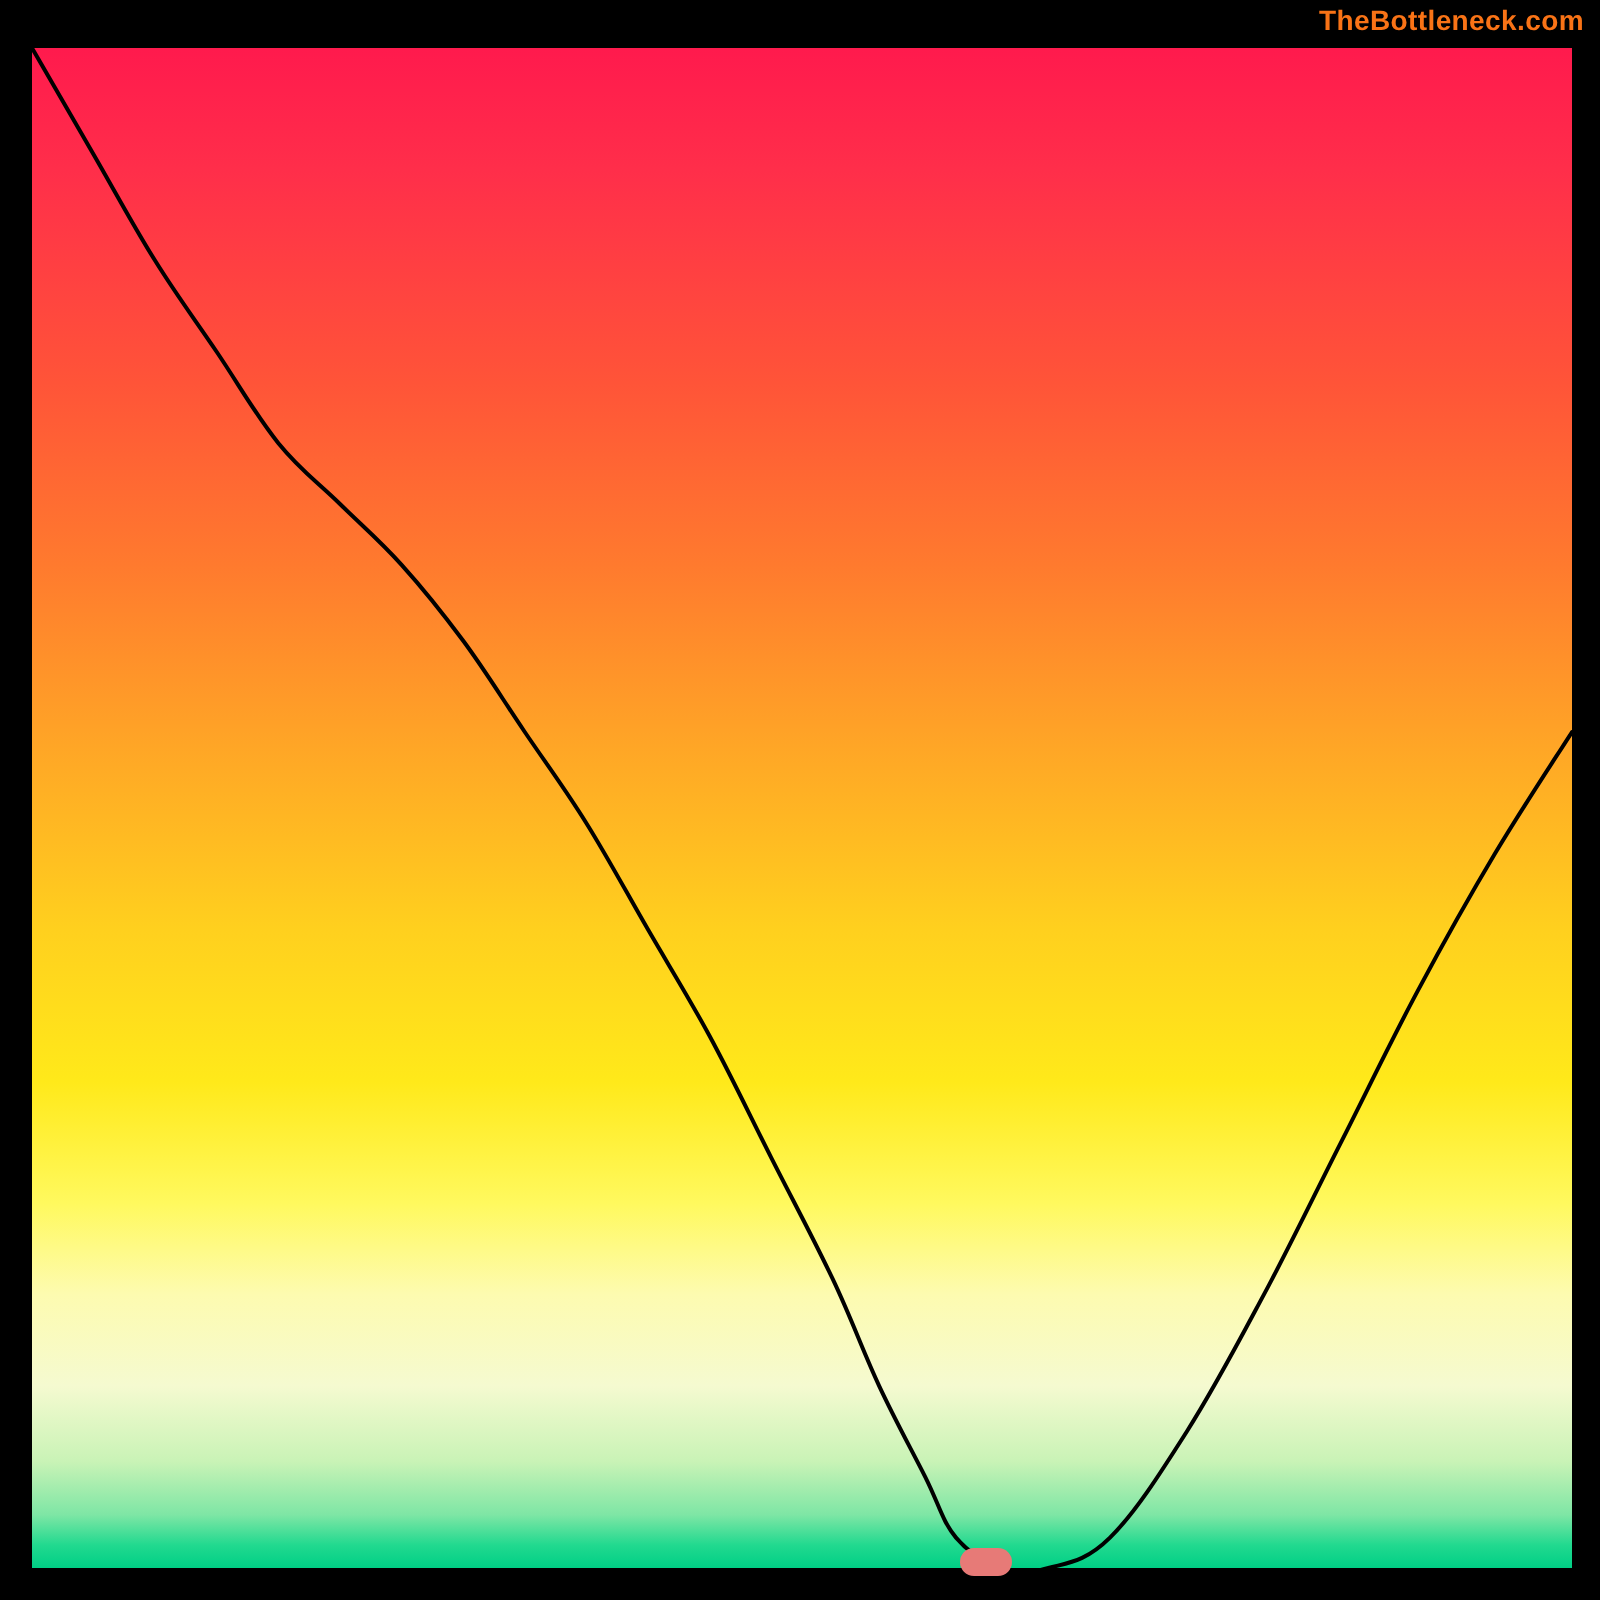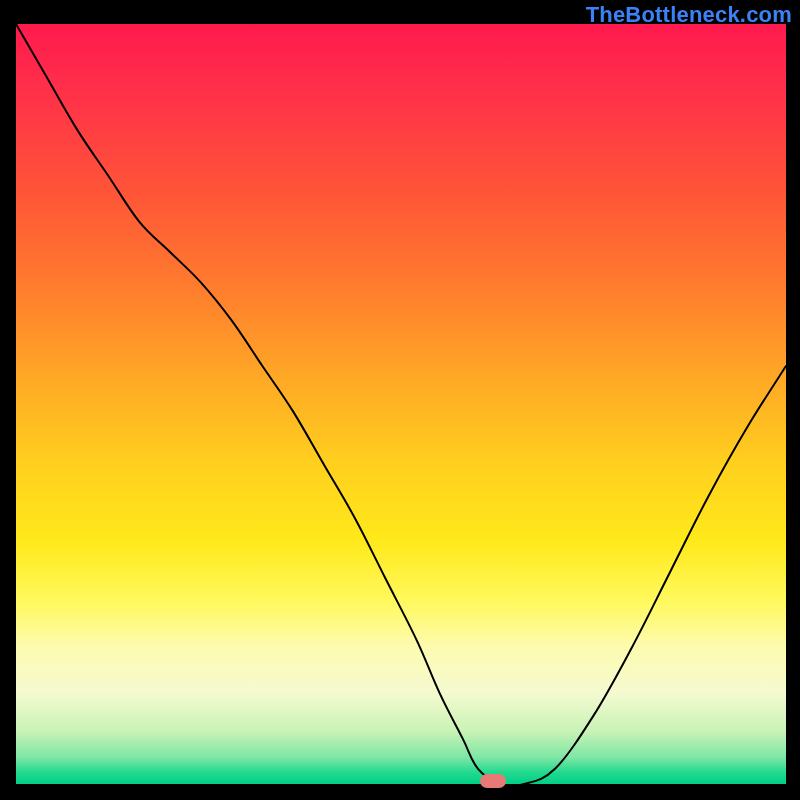--- a/index.html
+++ b/index.html
@@ -8,23 +8,23 @@
     position: relative;
     width: 800px;
     height: 800px;
     background: #000;
   }
   .watermark {
     position: absolute;
     top: 2px;
     right: 8px;
     font-family: Arial, Helvetica, sans-serif;
-    font-size: 22px;
+    font-size: 14px;
     font-weight: 600;
-    color: #3b82f6;
+    color: #f97316;
     letter-spacing: 0.2px;
   }
   .plot {
     position: absolute;
     left: 16px;
     top: 24px;
     width: 770px;
     height: 760px;
     background: linear-gradient(to bottom,
       #ff1a4d 0%,

